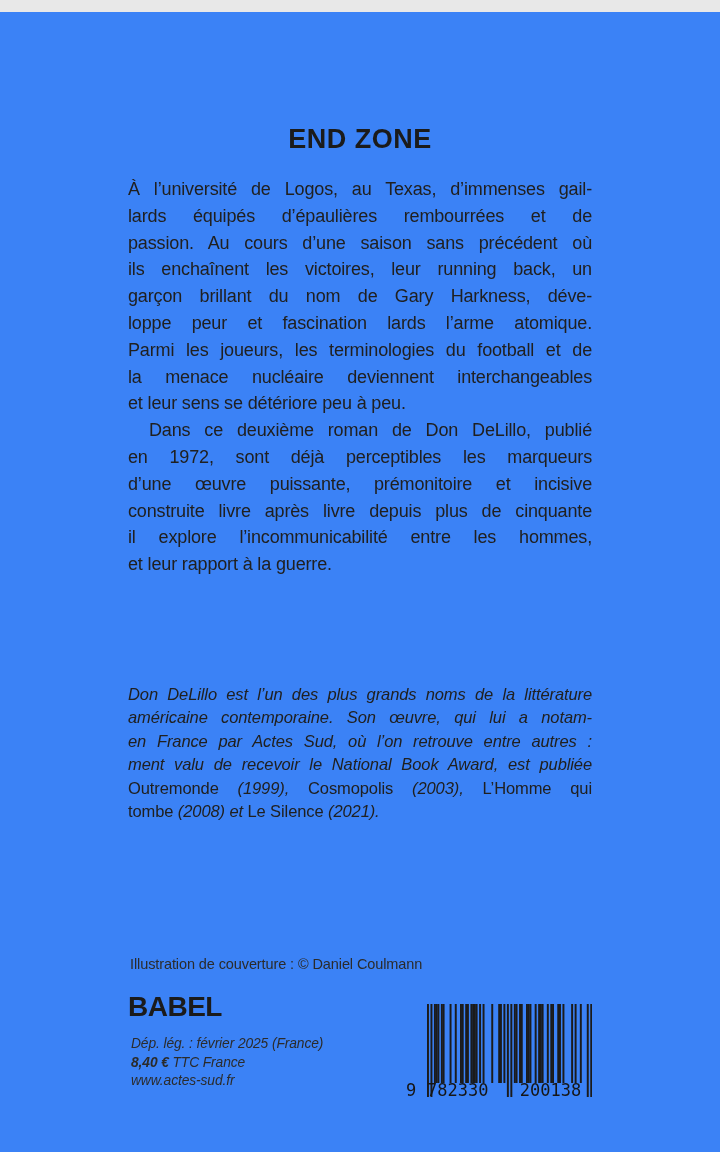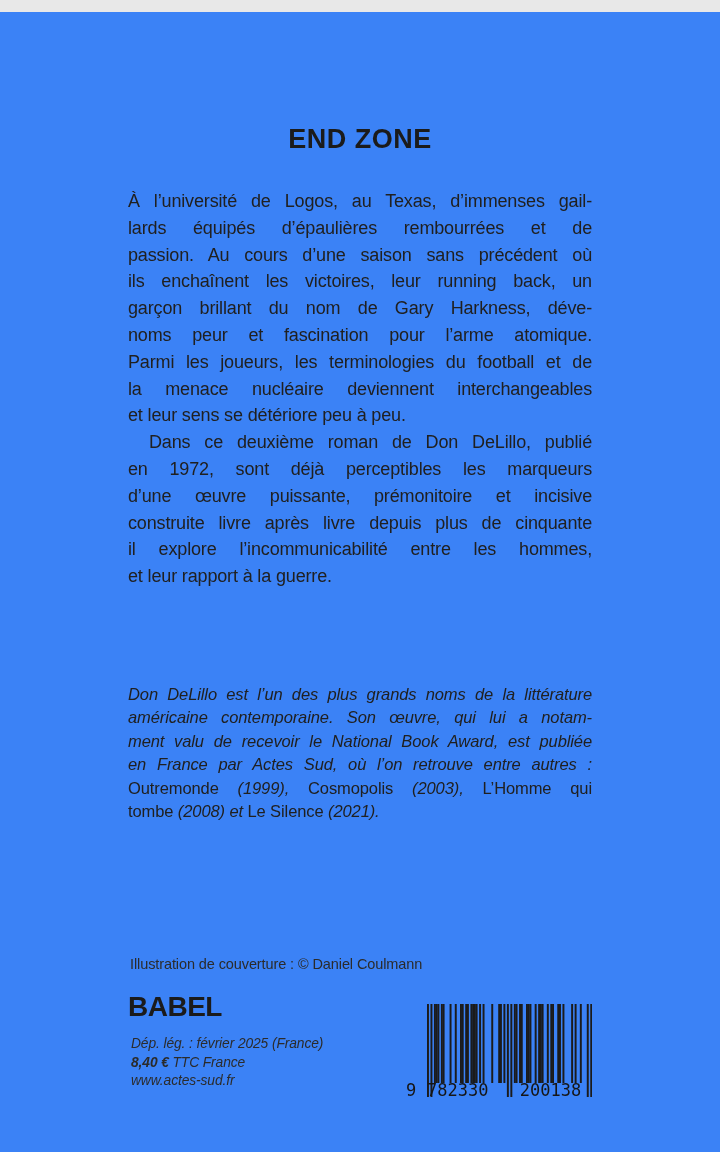--- a/index.html
+++ b/index.html
@@ -6,21 +6,21 @@
   .page{
     position:relative;width:720px;height:1152px;background:#3b82f6;
     font-family:"Liberation Sans",sans-serif;color:#202020;overflow:hidden;
     margin:12px auto;
   }
   .title{
     position:absolute;top:112px;left:128px;width:464px;margin:0;
     text-align:center;font-size:27px;font-weight:700;letter-spacing:.5px;color:#1b1b1b;
   }
   .synopsis{
-    position:absolute;top:176px;left:128px;width:464px;
+    position:absolute;top:164px;left:128px;width:464px;
     font-size:18px;letter-spacing:-.15px;
   }
   .bl{height:26.8px;line-height:26.8px;overflow:hidden;}
   .j{text-align:justify;text-align-last:justify;}
   .indent{text-indent:21px;}
   .bio{
     position:absolute;top:671px;left:128px;width:464px;
     font-size:16.5px;font-style:italic;letter-spacing:-.1px;
   }
   .bio .bl{height:23.4px;line-height:23.4px;}
@@ -49,40 +49,40 @@
 
   <h1 class="title">END ZONE</h1>
 
   <div class="synopsis">
     <div>
       <div class="bl j">À l’université de Logos, au Texas, d’immenses gail-</div>
       <div class="bl j">lards équipés d’épaulières rembourrées et de</div>
       <div class="bl j">passion. Au cours d’une saison sans précédent où</div>
       <div class="bl j">ils enchaînent les victoires, leur running back, un</div>
       <div class="bl j">garçon brillant du nom de Gary Harkness, déve-</div>
-      <div class="bl j">noms peur et fascination pour l’arme atomique.</div>
+      <div class="bl j">loppe peur et fascination lards l’arme atomique.</div>
       <div class="bl j">Parmi les joueurs, les terminologies du football et de</div>
       <div class="bl j">la menace nucléaire deviennent interchangeables</div>
       <div class="bl">et leur sens se détériore peu à peu.</div>
     </div>
     <div>
       <div class="bl j indent">Dans ce deuxième roman de Don DeLillo, publié</div>
       <div class="bl j">en 1972, sont déjà perceptibles les marqueurs</div>
       <div class="bl j">d’une œuvre puissante, prémonitoire et incisive</div>
       <div class="bl j">construite livre après livre depuis plus de cinquante</div>
       <div class="bl j">il explore l’incommunicabilité entre les hommes,</div>
       <div class="bl">et leur rapport à la guerre.</div>
     </div>
   </div>
 
   <div class="bio">
     <div class="bl j">Don DeLillo est l’un des plus grands noms de la littérature</div>
     <div class="bl j">américaine contemporaine. Son œuvre, qui lui a notam-</div>
+    <div class="bl j">en France par Actes Sud, où l’on retrouve entre autres :</div>
     <div class="bl j">ment valu de recevoir le National Book Award, est publiée</div>
-    <div class="bl j">en France par Actes Sud, où l’on retrouve entre autres :</div>
     <div class="bl j">
       <span class="rm">Outremonde </span><span>(1999), </span><span class="rm">Cosmopolis </span><span>(2003), </span><span class="rm">L’Homme qui</span>
     </div>
     <div class="bl">
       <span class="rm">tombe </span><span>(2008) et </span><span class="rm">Le Silence </span><span>(2021).</span>
     </div>
   </div>
 
   <div class="credit">Illustration de couverture : © Daniel Coulmann</div>
 

